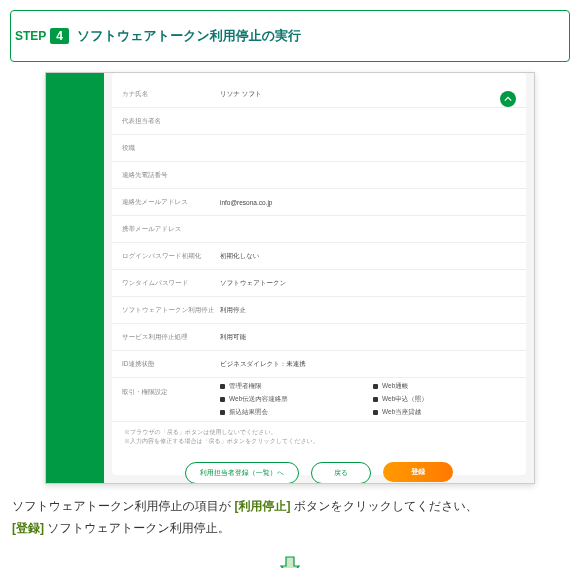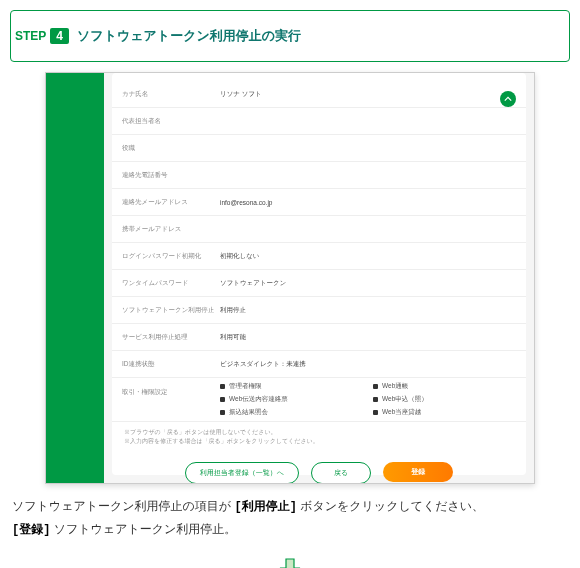--- a/index.html
+++ b/index.html
@@ -164,23 +164,22 @@
   color: #fff;
   padding: 0 28px;
   font-weight: bold;
 }
 .instruction {
   font-size: 12px;
   line-height: 1.8;
   margin: 8px 2px 14px;
 }
 .highlight-red {
-  color: #000000;
-  font-weight: bold;
-  font-family: Liberation Mono, monospace;
+  color: #4d7c0f;
+  font-weight: bold;
 }
 .arrow-down {
   display: flex;
   justify-content: center;
   margin-top: 8px;
 }
 .arrow-down svg { width: 26px; height: 26px; }
 </style>
 </head>
 <body>

